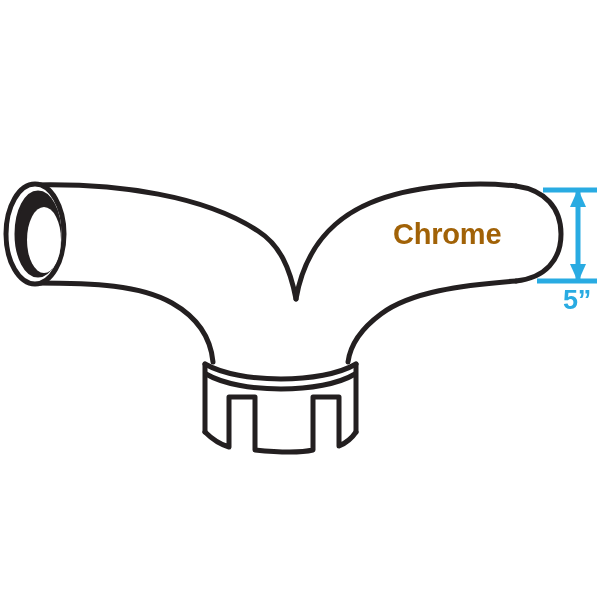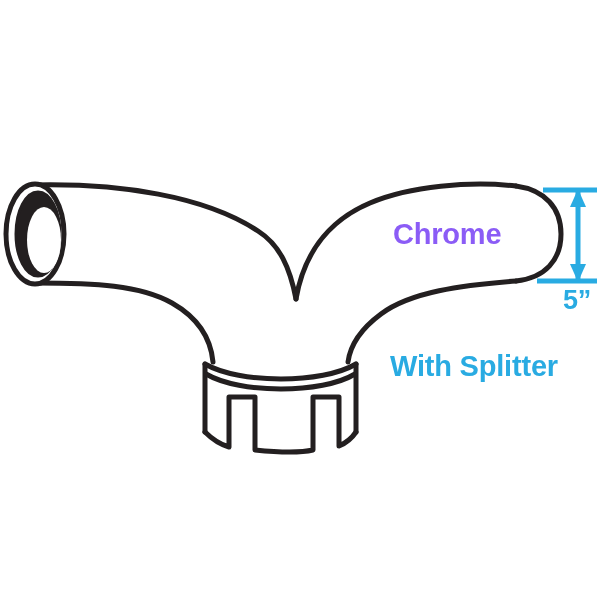--- a/index.html
+++ b/index.html
@@ -123,19 +123,18 @@
 
       <line x1="578" y1="192" x2="578" y2="279" stroke="#29ABE2" stroke-width="5" stroke-linecap="butt"></line>
 
       <polygon points="578,189 570,207 586,207" fill="#29ABE2"></polygon>
 
       <polygon points="578,282 570,264 586,264" fill="#29ABE2"></polygon>
     </g>
 
   </svg>
 
-  <div class="lbl" id="label-chrome" style="color:#8b5cf6">Chrome</div>
+  <div class="lbl" id="label-chrome" style="color:#a16207">Chrome</div>
 
-  <div class="lbl" id="label-splitter" style="color:#29ABE2">With Splitter</div>
 
   <div class="lbl" id="label-dimension" style="color:#29ABE2">5”</div>
 
 </div>
 
 </body></html>

